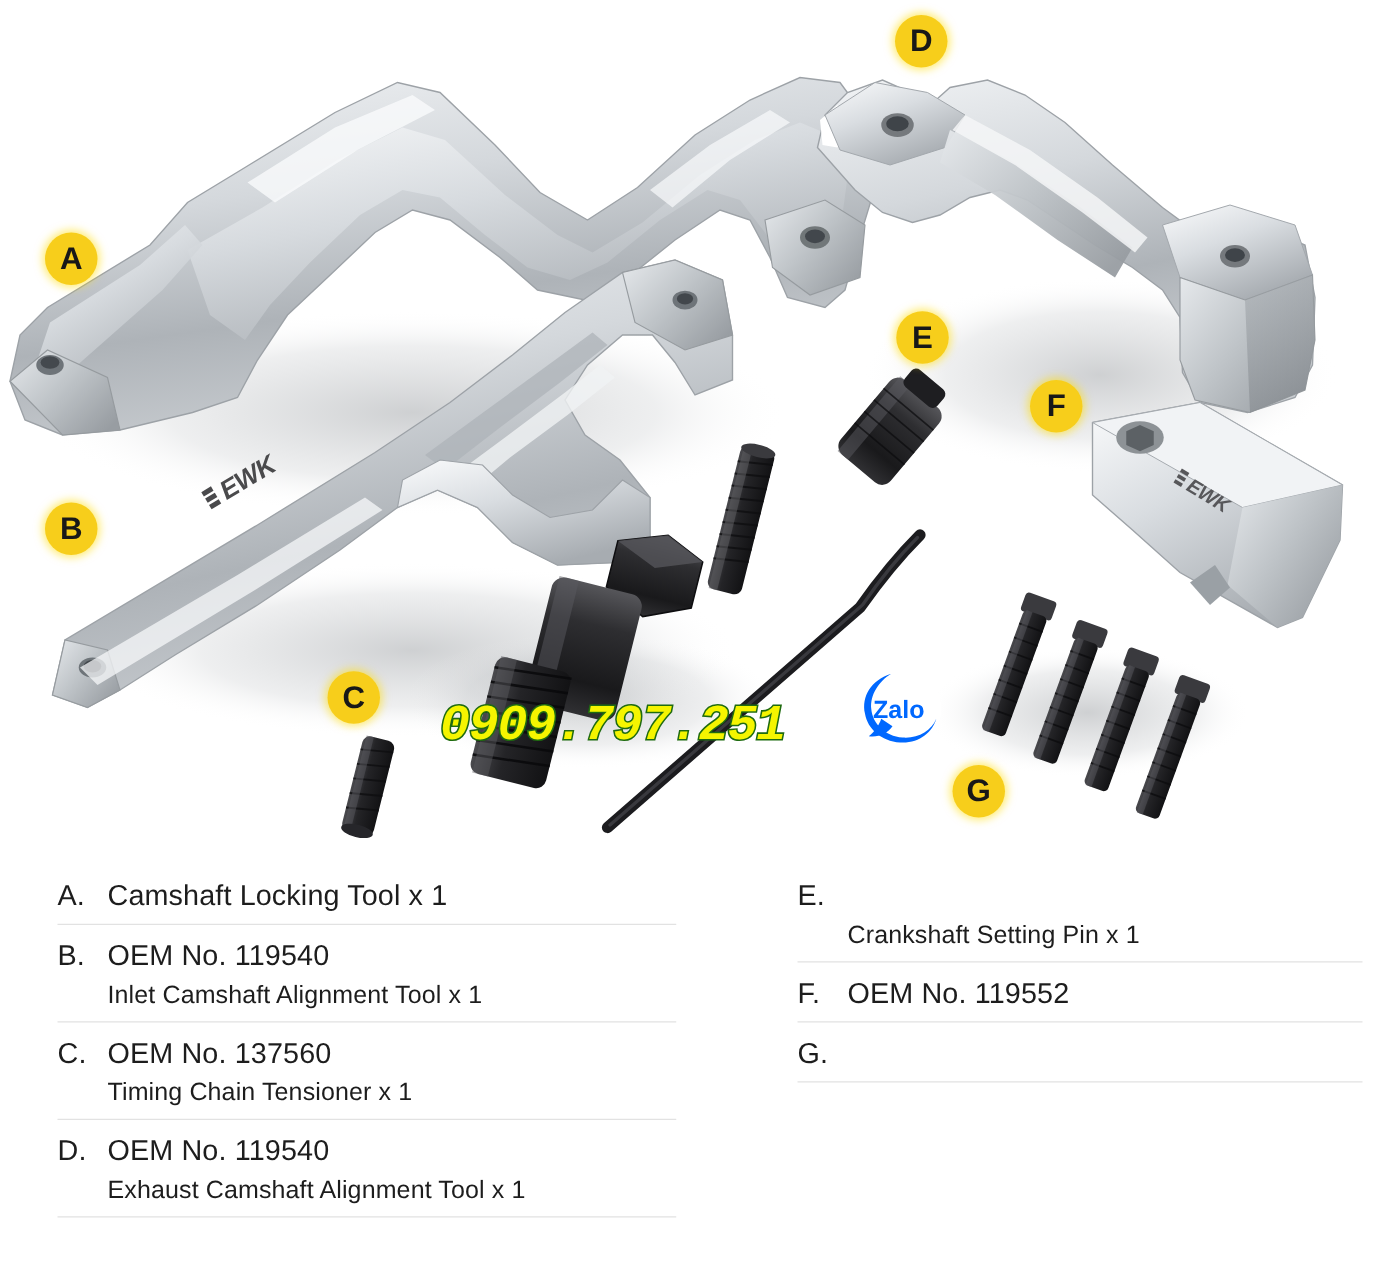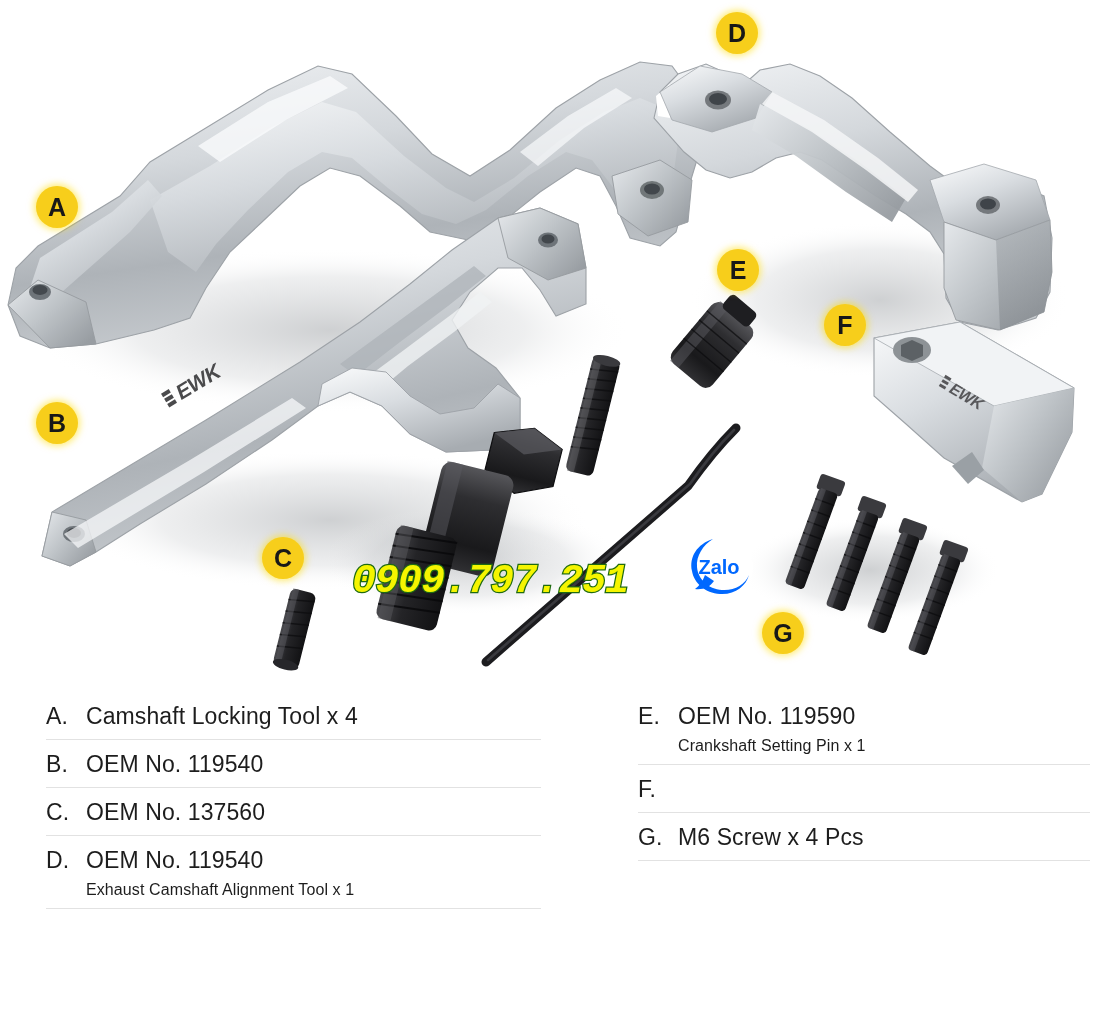--- a/index.html
+++ b/index.html
@@ -99,21 +99,21 @@
   }
   .ltr {
     width: 40px;
     flex: 0 0 40px;
     font-size: 23px;
     color: #1d1d1d;
   }
   .line2 {
     margin-left: 40px;
     margin-top: 7px;
-    font-size: 16px;
+    font-size: 20px;
     color: #1d1d1d;
     letter-spacing: 0.1px;
   }
   .line2:empty { display: none; }
 </style>
 </head>
 <body>
 
 <div id="page">
 
@@ -433,69 +433,70 @@
     <div id="watermark">0909.797.251</div>
   </div>
 
   <div id="legend">
 
     <div class="col" id="col-left">
 
       <div class="entry">
         <div class="line1">
           <span class="ltr">A.</span>
-          <span>Camshaft Locking Tool x 4</span>
+          <span>Camshaft Locking Tool x 1</span>
         </div>
 
       </div>
 
       <div class="entry">
         <div class="line1">
           <span class="ltr">B.</span>
           <span>OEM No. 119540</span>
         </div>
+        <div class="line2">Inlet Camshaft Alignment Tool x 1</div>
       </div>
 
       <div class="entry">
         <div class="line1">
           <span class="ltr">C.</span>
           <span>OEM No. 137560</span>
         </div>
+        <div class="line2">Timing Chain Tensioner x 1</div>
       </div>
 
       <div class="entry">
         <div class="line1">
           <span class="ltr">D.</span>
           <span>OEM No. 119540</span>
         </div>
         <div class="line2">Exhaust Camshaft Alignment Tool x 1</div>
       </div>
 
     </div>
 
     <div class="col" id="col-right">
 
       <div class="entry">
         <div class="line1">
           <span class="ltr">E.</span>
-          <span>OEM No. 119590</span>
         </div>
         <div class="line2">Crankshaft Setting Pin x 1</div>
       </div>
 
       <div class="entry">
         <div class="line1">
           <span class="ltr">F.</span>
+          <span>OEM No. 119552</span>
         </div>
       </div>
 
       <div class="entry">
         <div class="line1">
           <span class="ltr">G.</span>
-          <span>M6 Screw x 4 Pcs</span>
         </div>
 
       </div>
 
     </div>
   </div>
 
 </div>
 
 </body></html>

